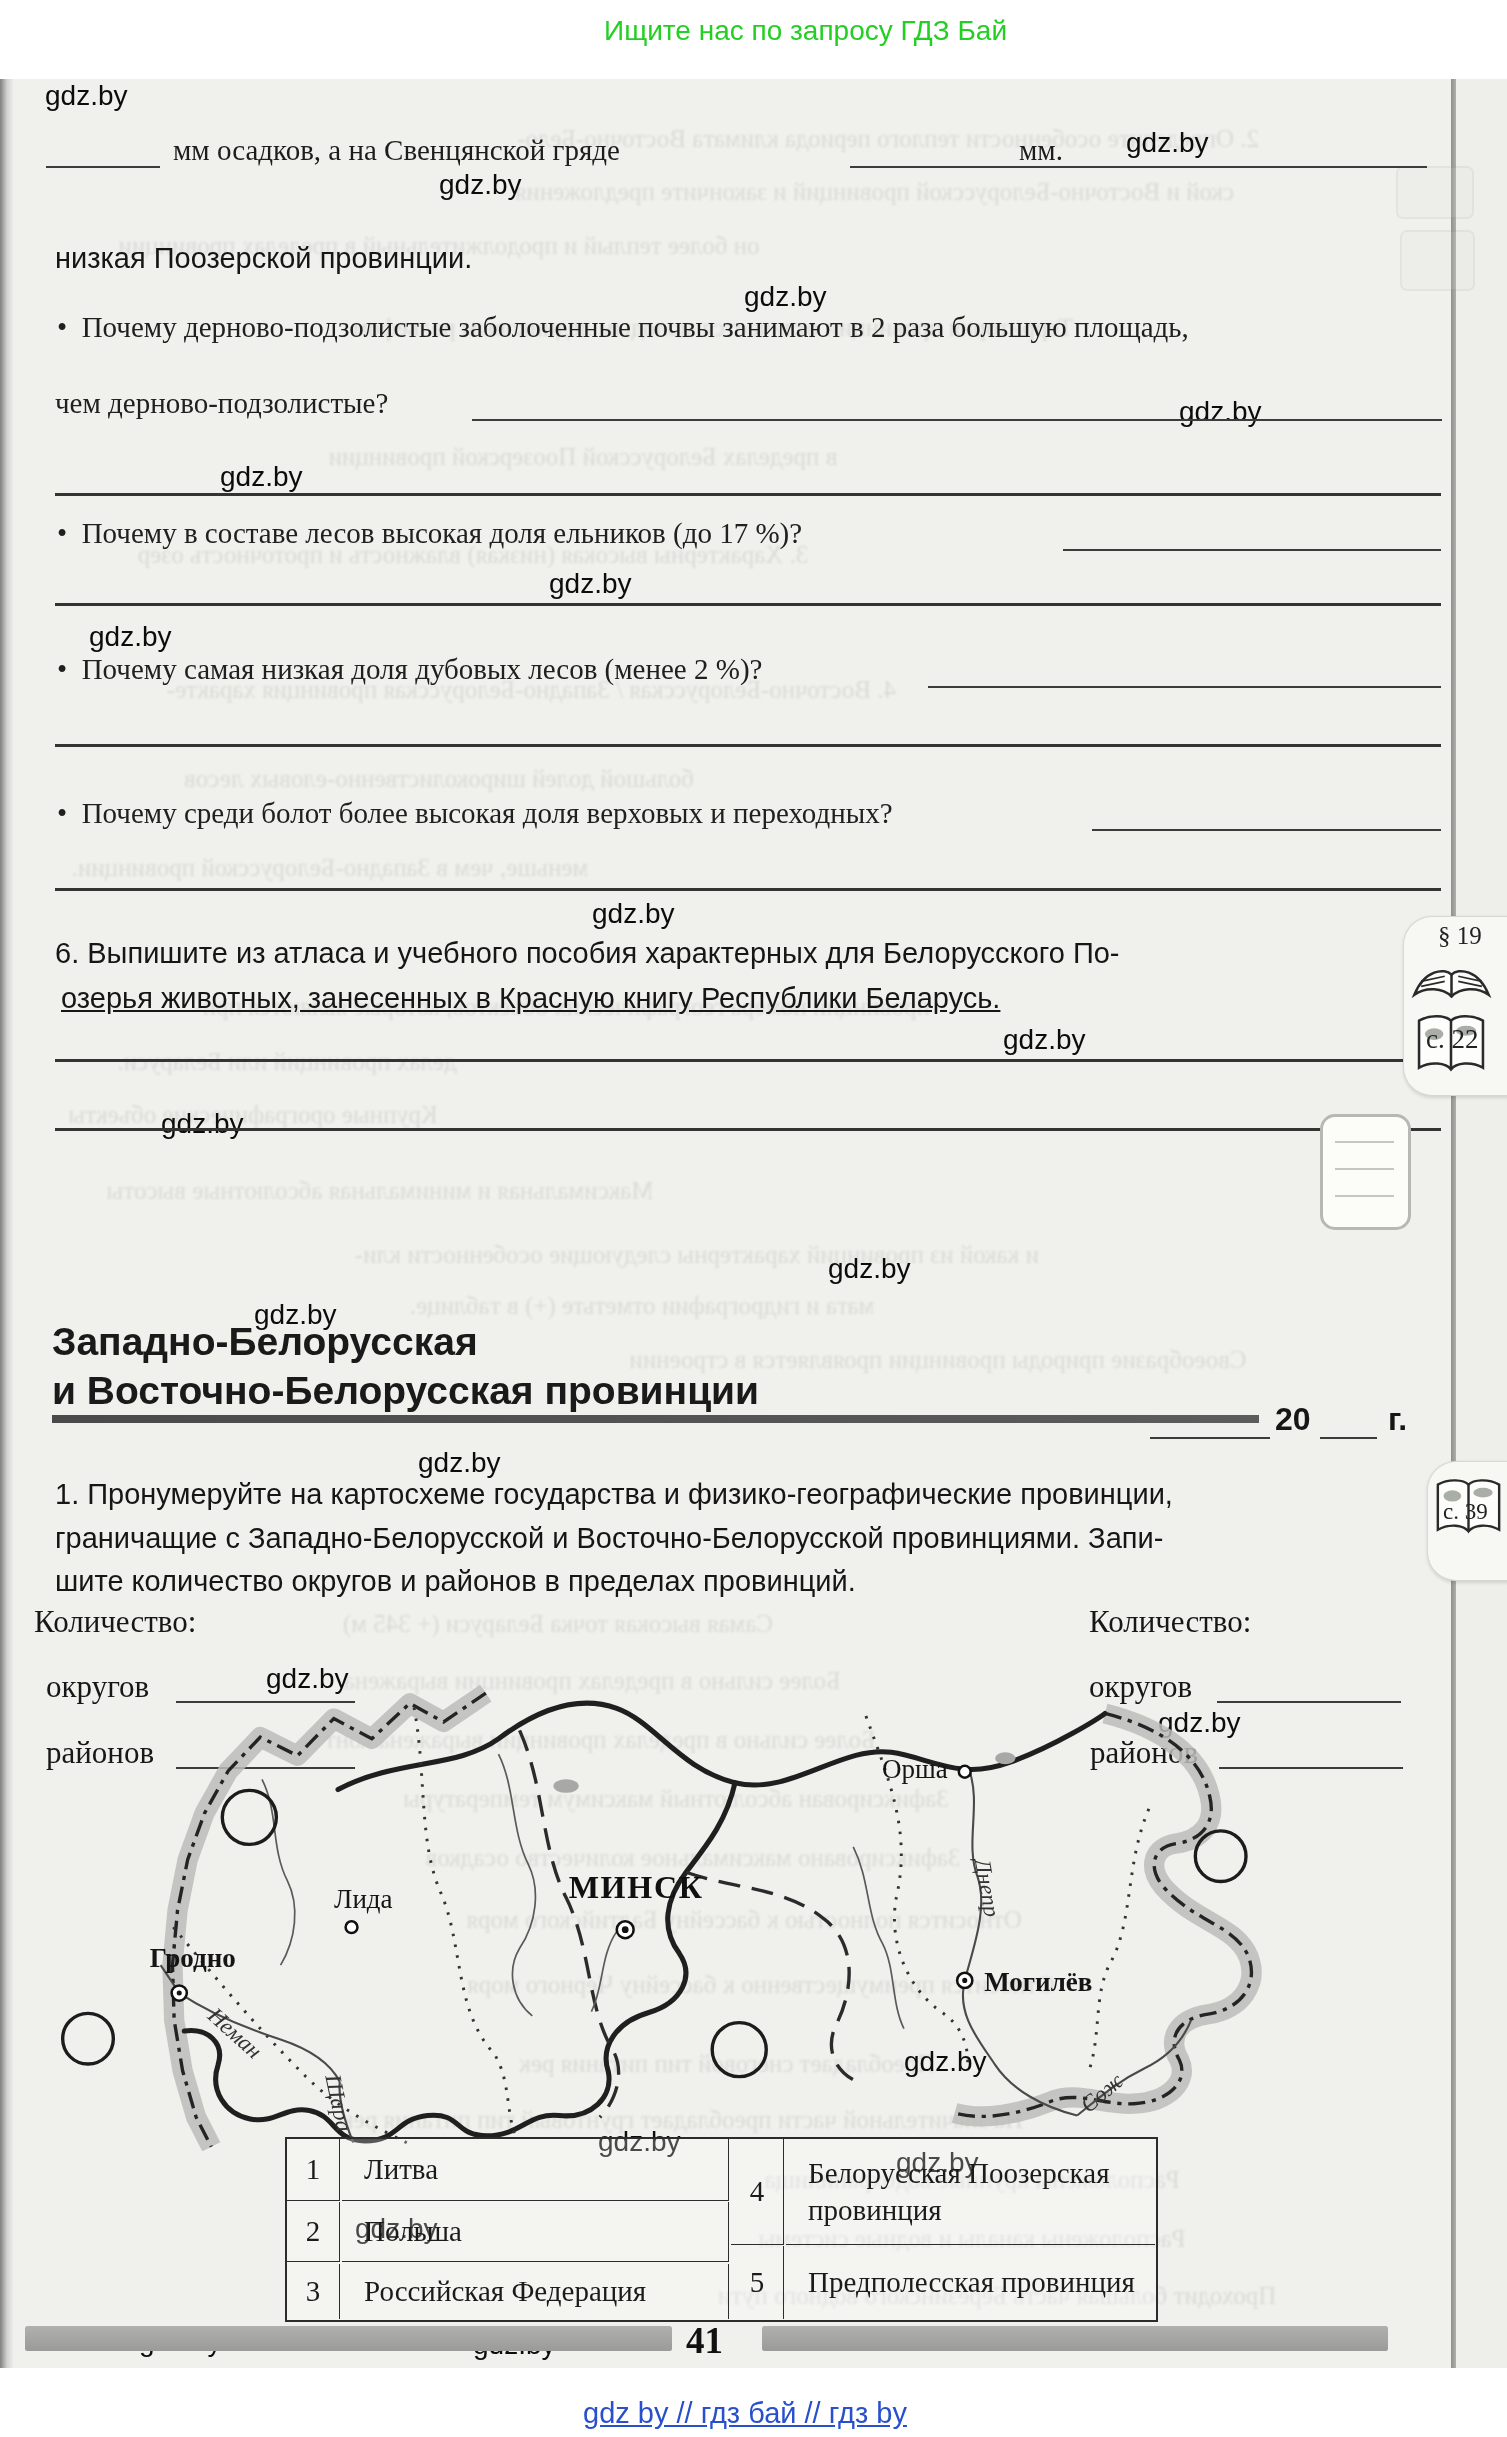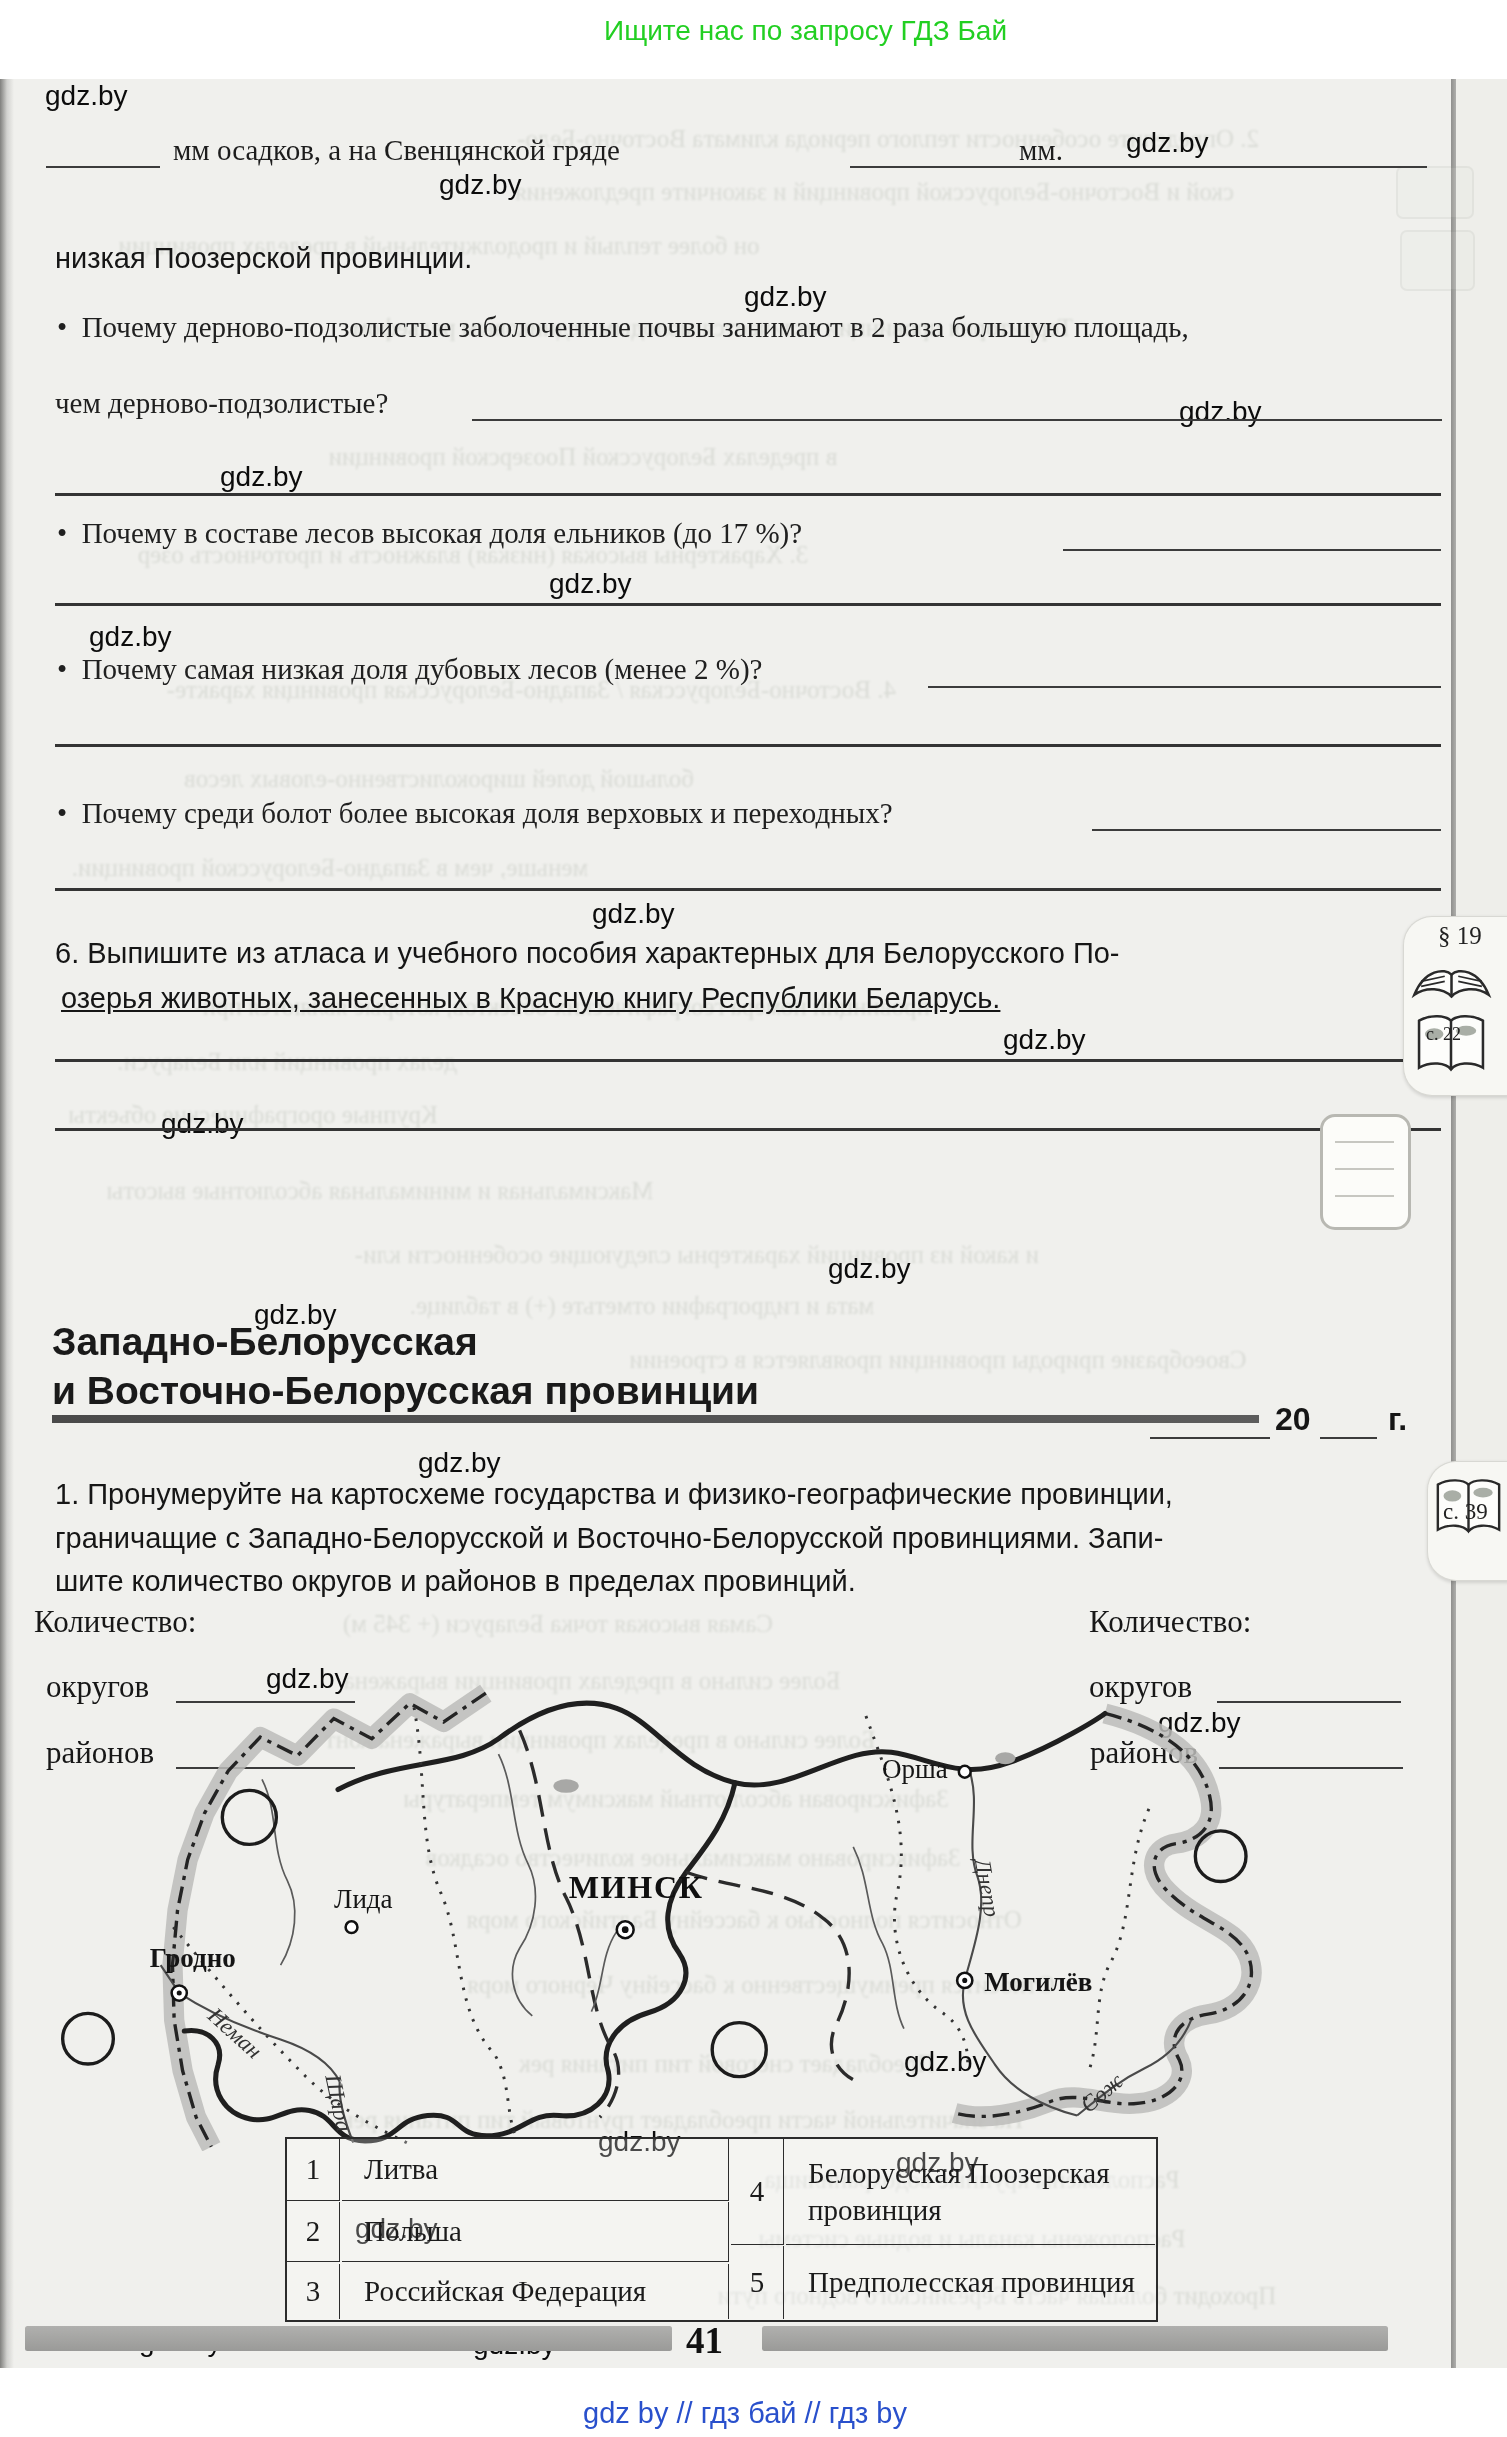--- a/index.html
+++ b/index.html
@@ -153,21 +153,21 @@
       <path d="M4 40 C16 10 40 8 48 16 C56 8 80 10 92 40 C78 30 58 32 48 42 C38 32 18 30 4 40 Z" fill="#fdfdfb" stroke="#2a2a2a" stroke-width="3"></path>
       <path d="M12 30 L40 24 M12 24 L40 18 M56 24 L84 30 M56 18 L84 24" stroke="#2a2a2a" stroke-width="2" fill="none"></path>
       <path d="M48 16 L48 42" stroke="#2a2a2a" stroke-width="3"></path>
     </svg>
     <svg class="abs" style="left:10px;top:95px;" width="74" height="66" viewBox="0 0 88 78">
       <path d="M6 10 C20 2 38 4 44 10 C50 4 68 2 82 10 L82 66 C68 58 50 60 44 68 C38 60 20 58 6 66 Z" fill="#fdfdfb" stroke="#2a2a2a" stroke-width="3"></path>
       <path d="M44 10 L44 68" stroke="#2a2a2a" stroke-width="3"></path>
       <ellipse cx="24" cy="26" rx="11" ry="7" fill="#a9aea6"></ellipse>
       <ellipse cx="62" cy="22" rx="12" ry="6" fill="#a9aea6"></ellipse>
     </svg>
-    <div class="abs tab-text serif" style="left:22px;top:107px;font-size:18px;">с. 22</div>
+    <div class="abs tab-text serif" style="left:22px;top:107px;font-size:27px;">с. 22</div>
   </div>
 
   <div class="abs lines-box" style="left:1320px;top:1114px;width:85px;height:110px;">
     <div class="ln" style="top:24px;"></div>
     <div class="ln" style="top:51px;"></div>
     <div class="ln" style="top:78px;"></div>
   </div>
 
   <div class="abs heading" style="left:52px;top:1320px;">Западно-Белорусская</div>
   <div class="abs heading" style="left:52px;top:1369px;">и Восточно-Белорусская провинции</div>
@@ -285,16 +285,16 @@
     <div class="tcell tnum serif" style="left:444px;top:0;width:53px;height:106px;border-right-width:1.7px;border-bottom-width:1.7px;">4</div>
     <div class="tcell tname serif" style="left:499px;top:0;width:369px;height:106px;border-bottom-width:1.7px;">Белорусская Поозерская провинция</div>
     <div class="tcell tnum serif" style="left:444px;top:107px;width:53px;height:73px;border-right-width:1.7px;">5</div>
     <div class="tcell tname serif" style="left:499px;top:107px;width:369px;height:73px;">Предполесская провинция</div>
   </div>
 
   <div class="abs bar-seg" style="left:25px;width:647px;"></div>
   <div class="abs pageno" style="left:686px;top:2319px;">41</div>
   <div class="abs bar-seg" style="left:762px;width:626px;"></div>
 
-  <div class="abs footer" style="left:583px;top:2397px;">gdz by  //  гдз бай  //  гдз by</div>
+  <div class="abs footer" style="left:583px;top:2397px;text-decoration:underline;">gdz by  //  гдз бай  //  гдз by</div>
 
 </div>
 
 
 </body></html>

